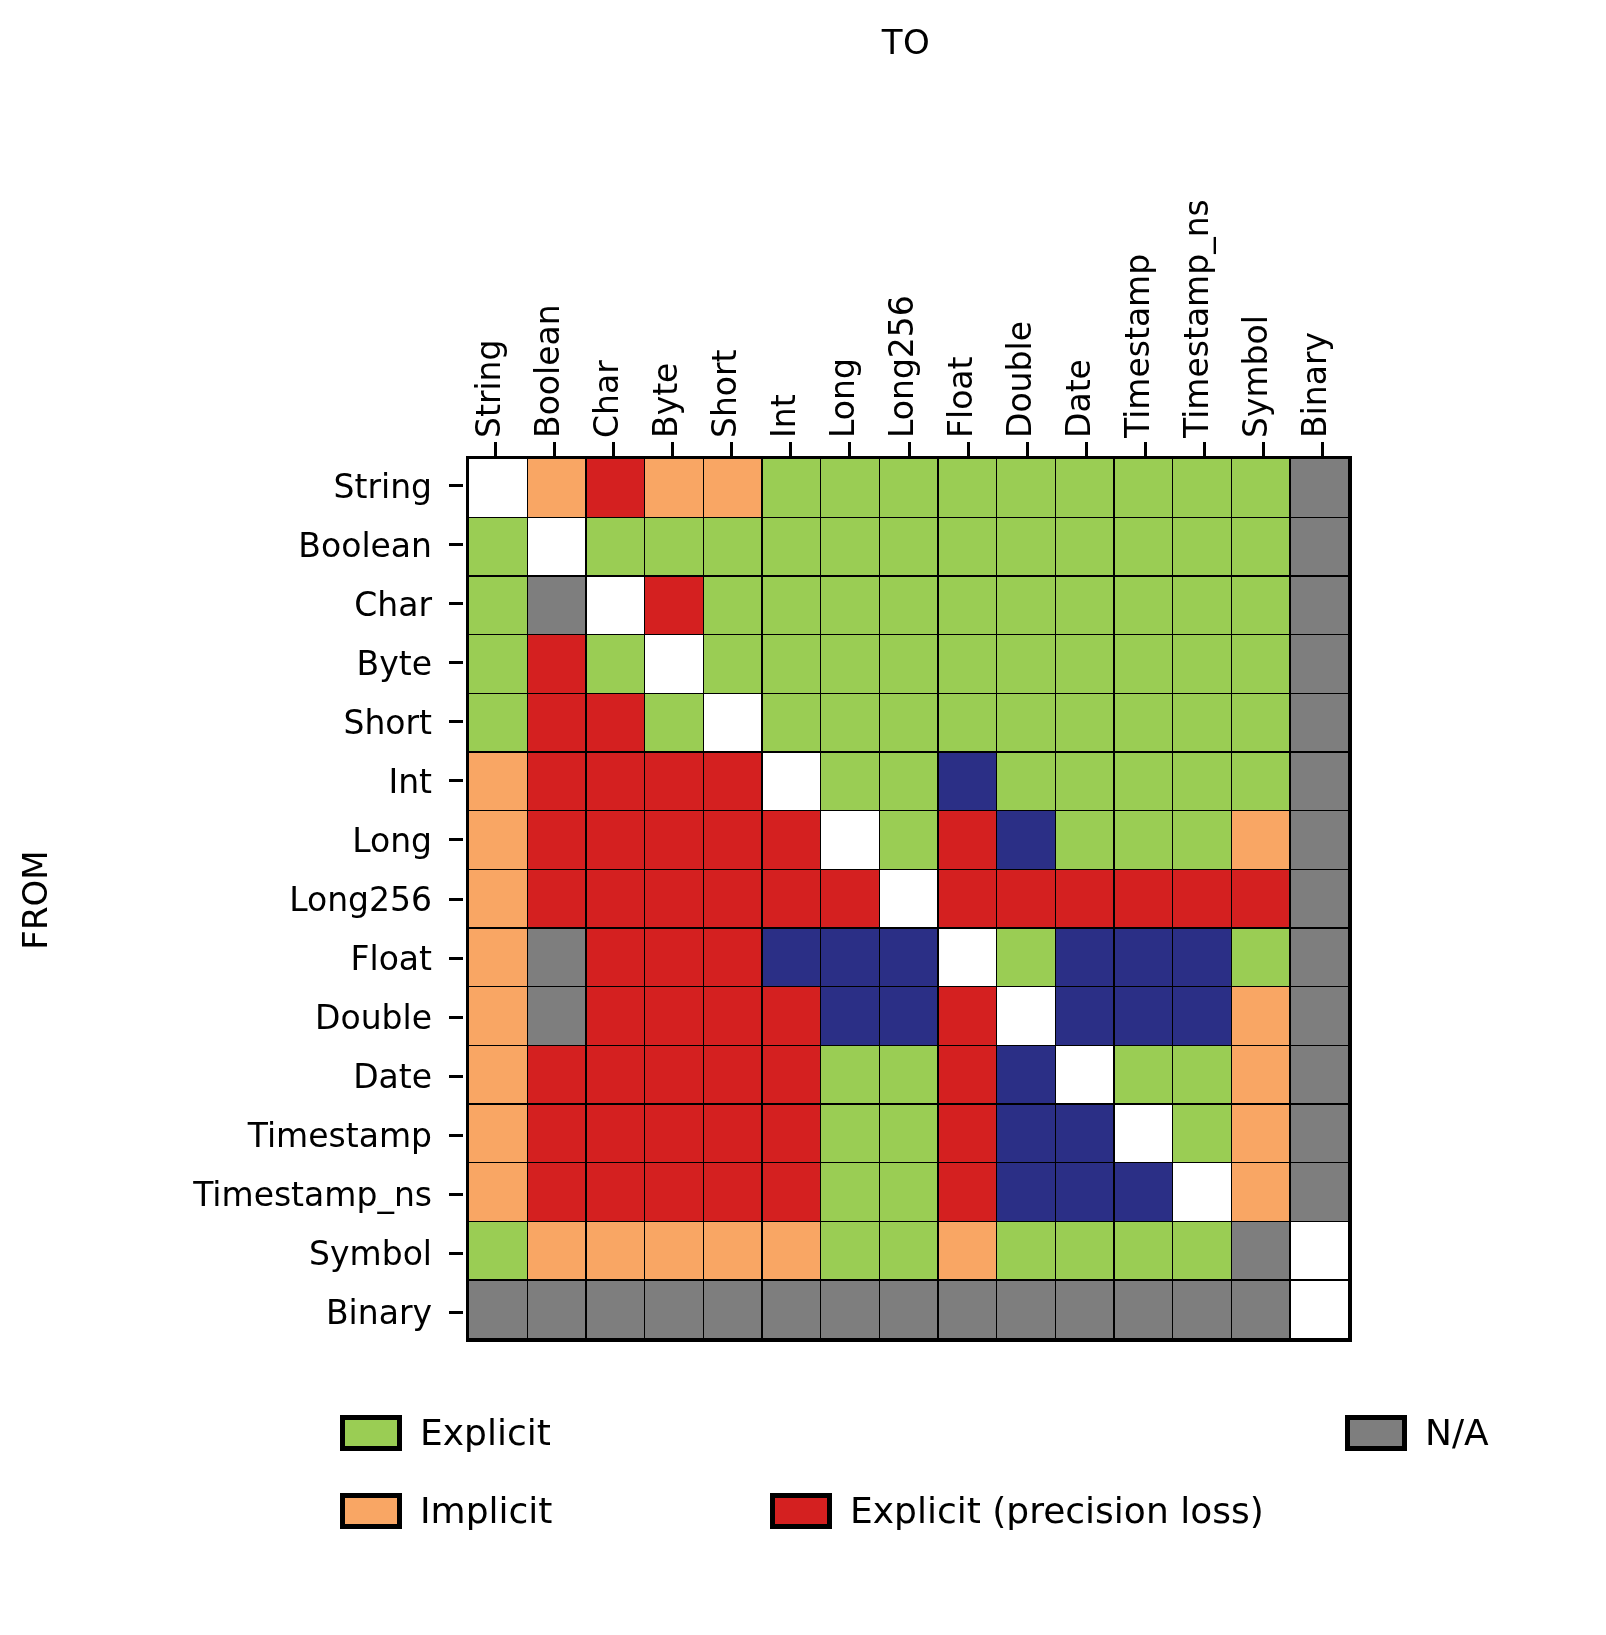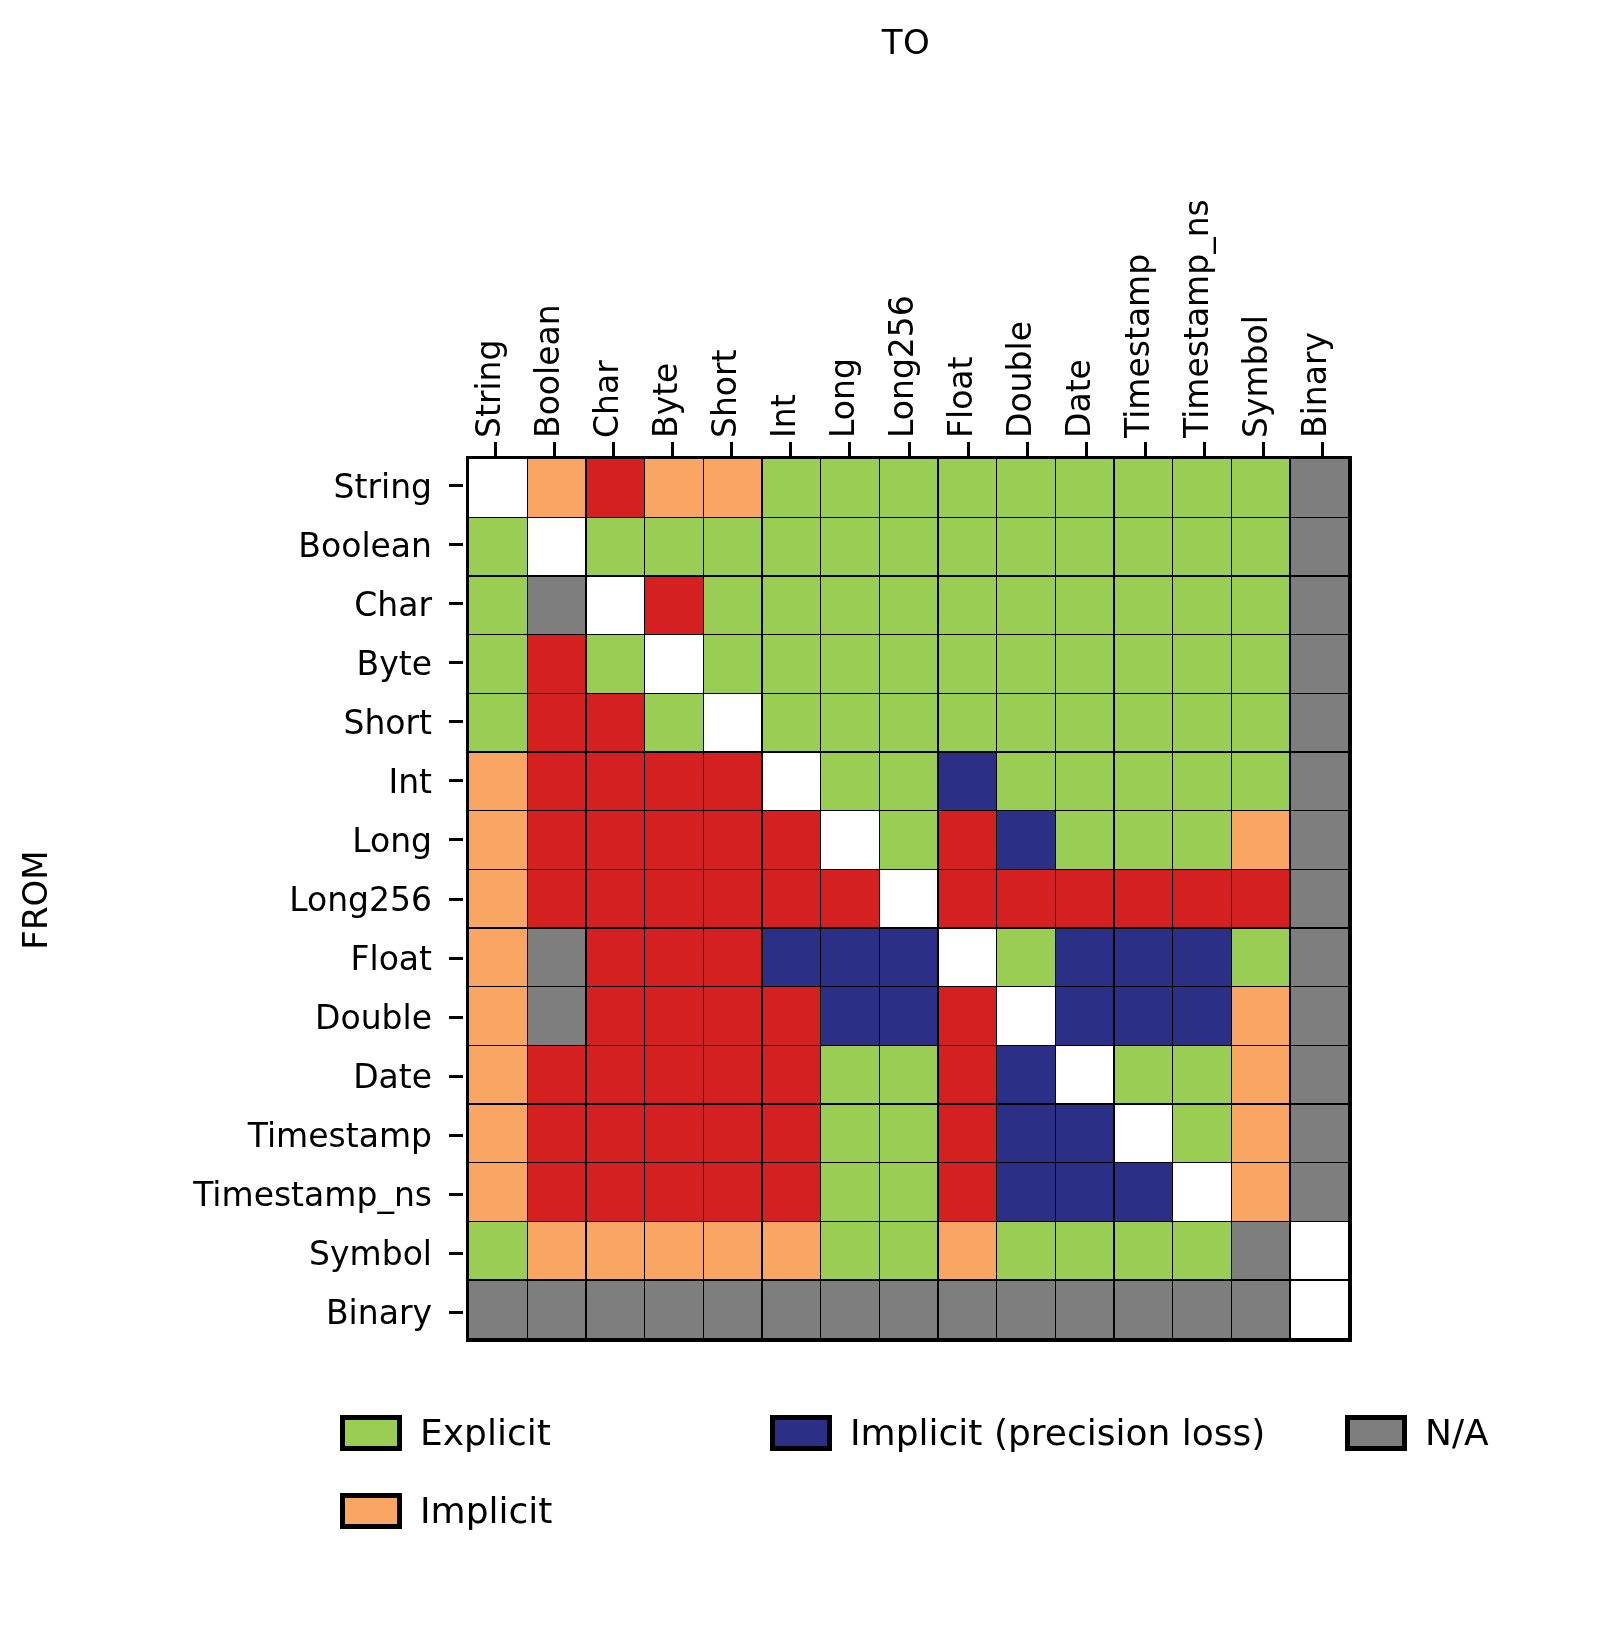--- a/index.html
+++ b/index.html
@@ -421,25 +421,25 @@
       <div class="cell" style="background: rgb(126, 126, 126);"></div>
       <div class="cell" style="background: rgb(255, 255, 255);"></div>
     </div>
 </div>
 
 <div id="legend">
     <div class="legend-item" style="left: 340px; top: 10px;">
       <div class="swatch" style="background: rgb(154, 205, 84);"></div>
       <div class="legend-text">Explicit</div>
     </div>
-    <div class="legend-item" style="left: 770px; top: 10px;">
-      <div class="swatch" style="background: rgb(43, 47, 134);"></div>
-      <div class="legend-text">Implicit (precision loss)</div>
-    </div>
     <div class="legend-item" style="left: 1345px; top: 10px;">
       <div class="swatch" style="background: rgb(126, 126, 126);"></div>
       <div class="legend-text">N/A</div>
     </div>
     <div class="legend-item" style="left: 340px; top: 88px;">
       <div class="swatch" style="background: rgb(249, 166, 100);"></div>
       <div class="legend-text">Implicit</div>
     </div>
+    <div class="legend-item" style="left: 770px; top: 88px;">
+      <div class="swatch" style="background: rgb(212, 32, 32);"></div>
+      <div class="legend-text">Explicit (precision loss)</div>
+    </div>
   </div>
 
 </body></html>

